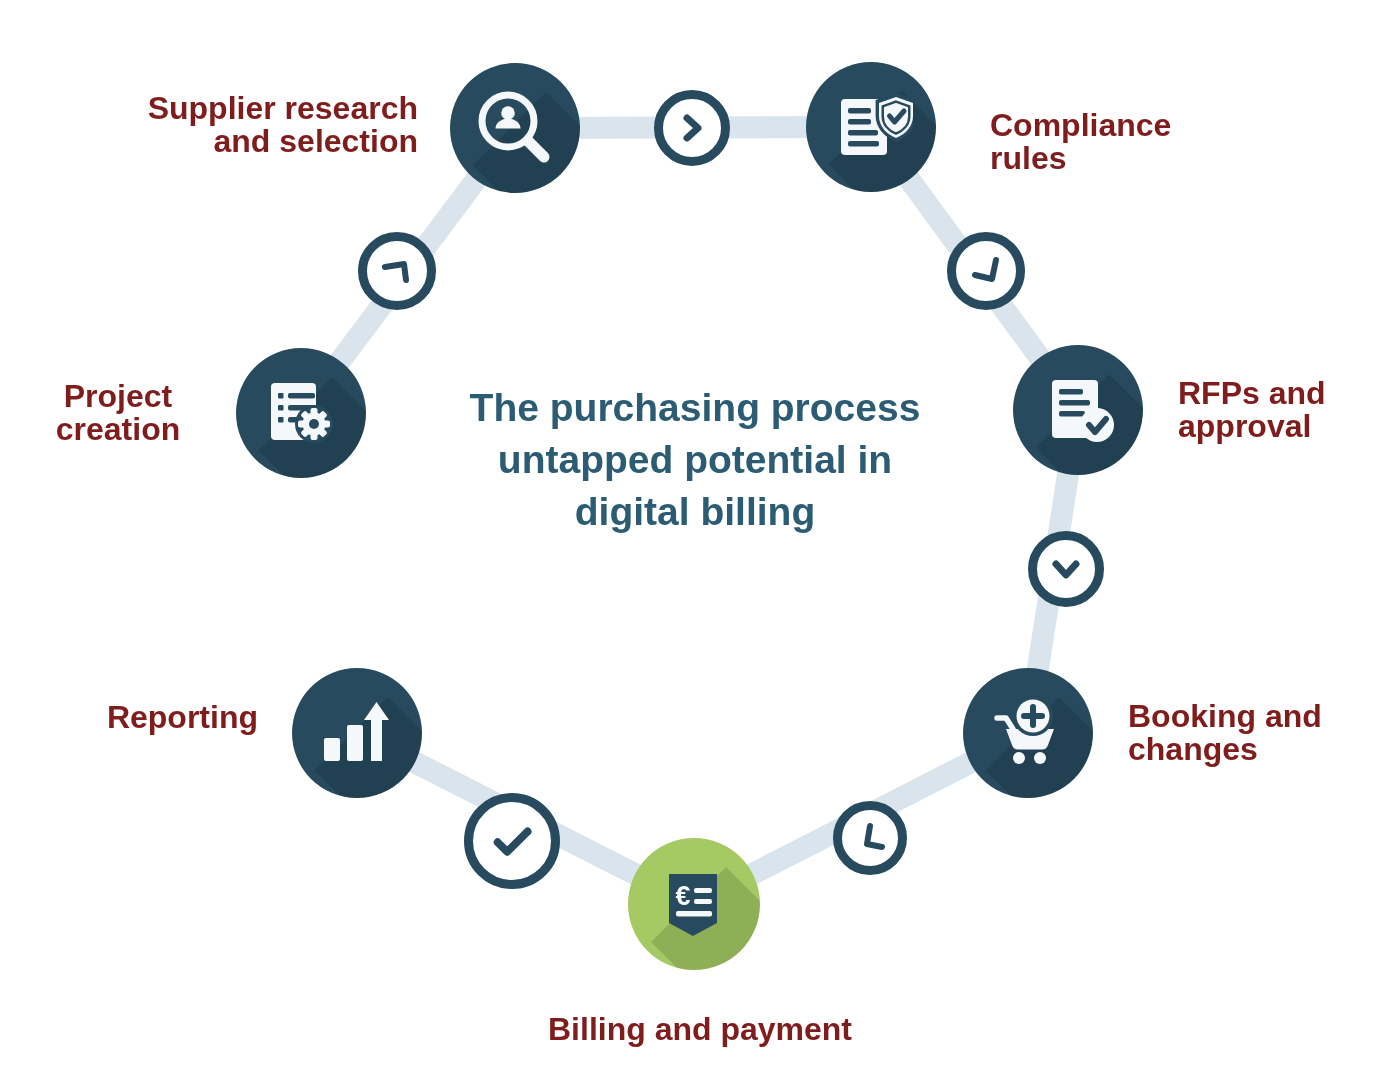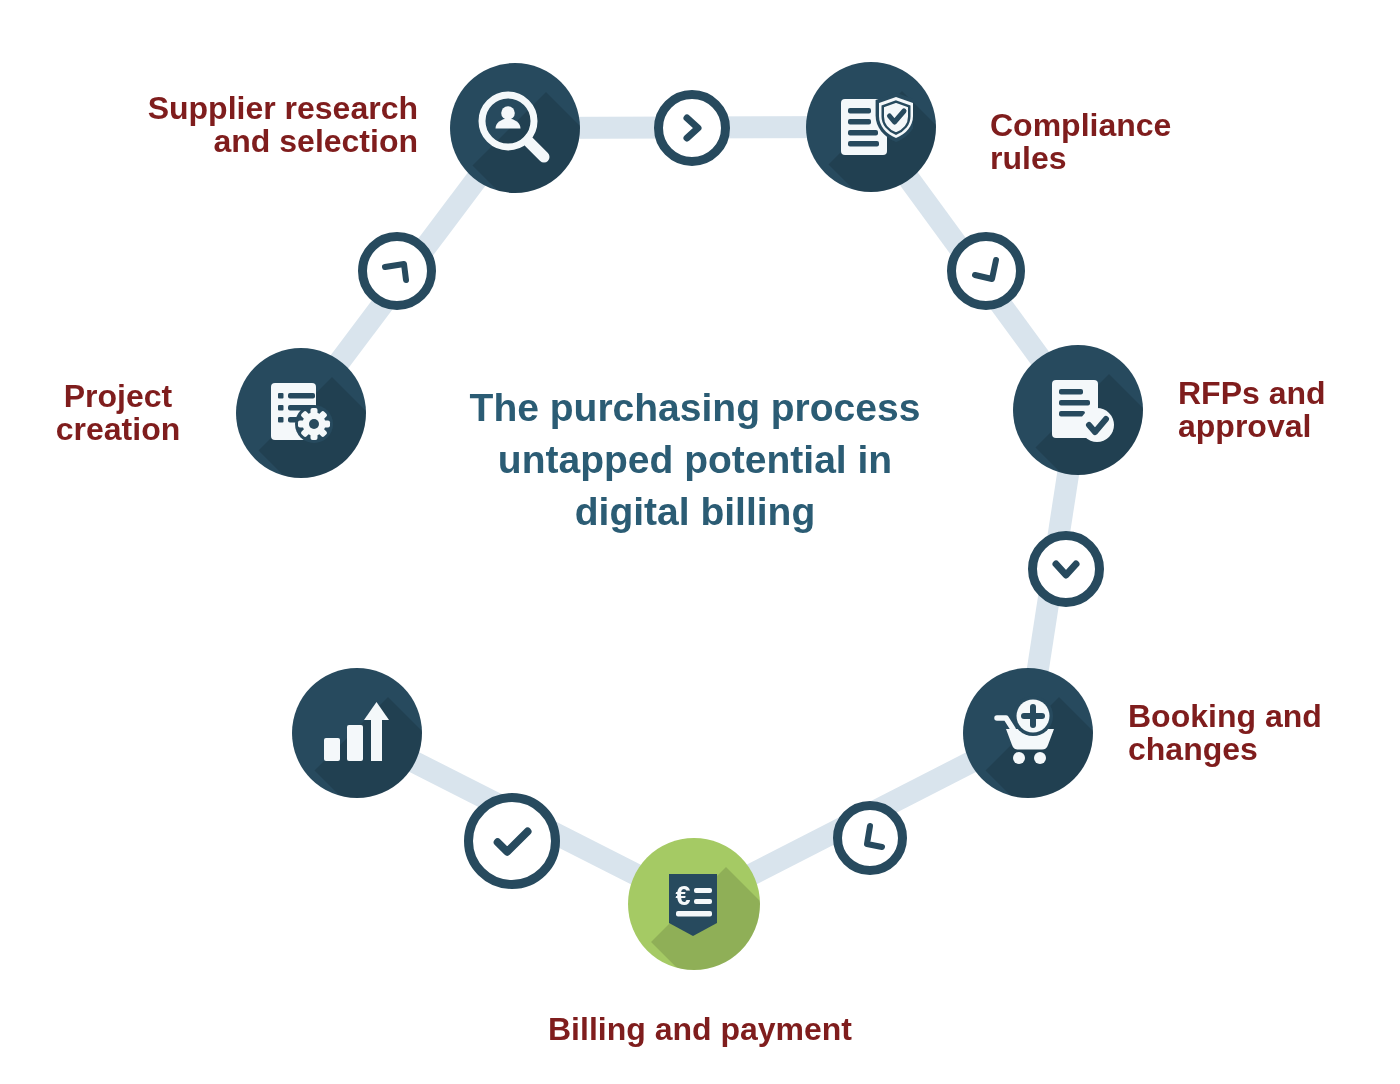--- a/index.html
+++ b/index.html
@@ -213,19 +213,22 @@
 
   <div class="label" style="left:1128px;top:700px;width:240px;">
     <div>Booking and</div>
     <div>changes</div>
   </div>
 
   <div class="label center" style="left:450px;top:993px;width:500px;margin-top:20px;">
     <div>Billing and payment</div>
   </div>
 
+  <div class="label right" style="left:58px;top:701px;width:200px;">
+    <div>Reporting</div>
+  </div>
 
   <div class="label right" style="left:38px;top:380px;width:160px;text-align:center;">
     <div>Project</div>
     <div>creation</div>
   </div>
 
 </div>
 
 </body></html>

